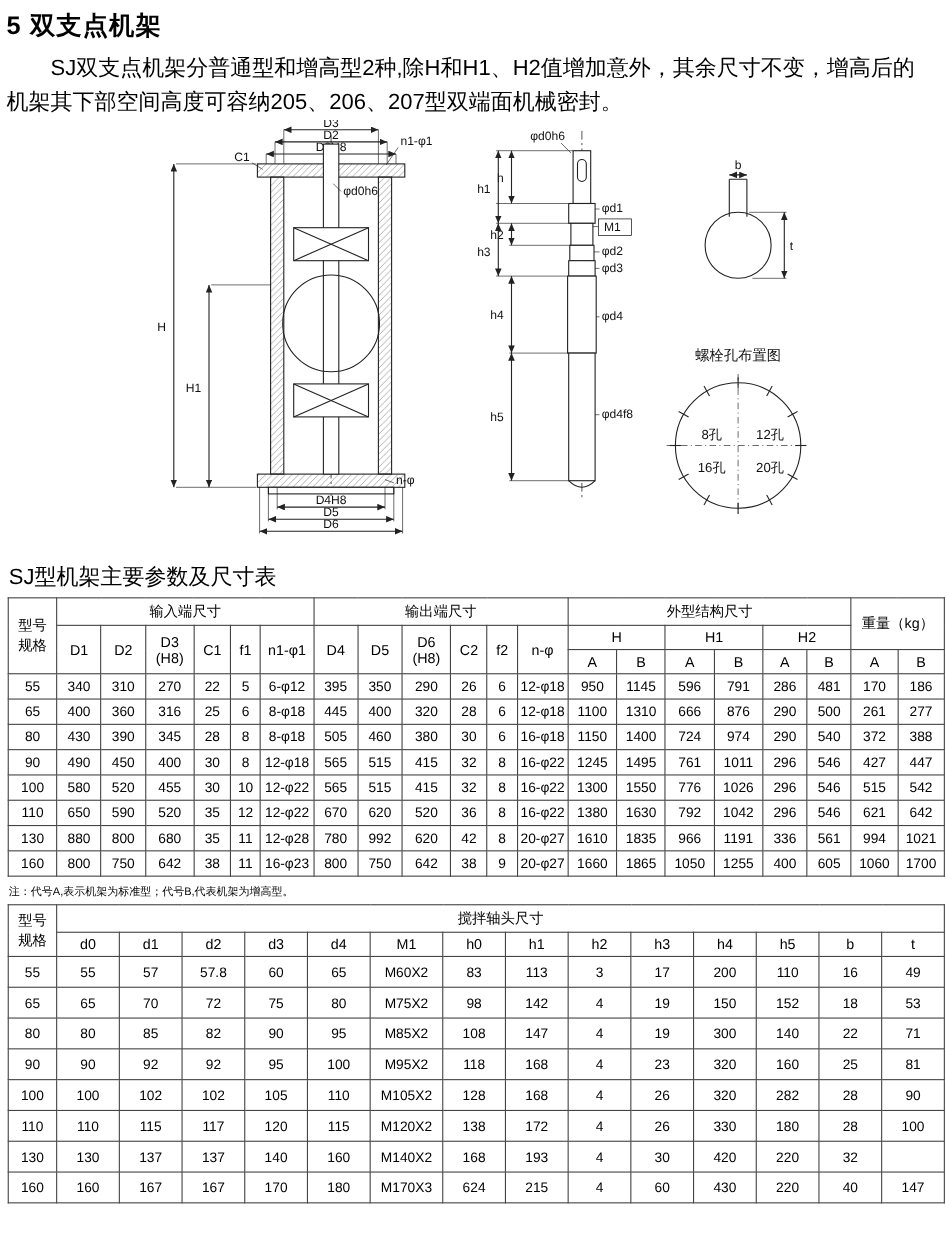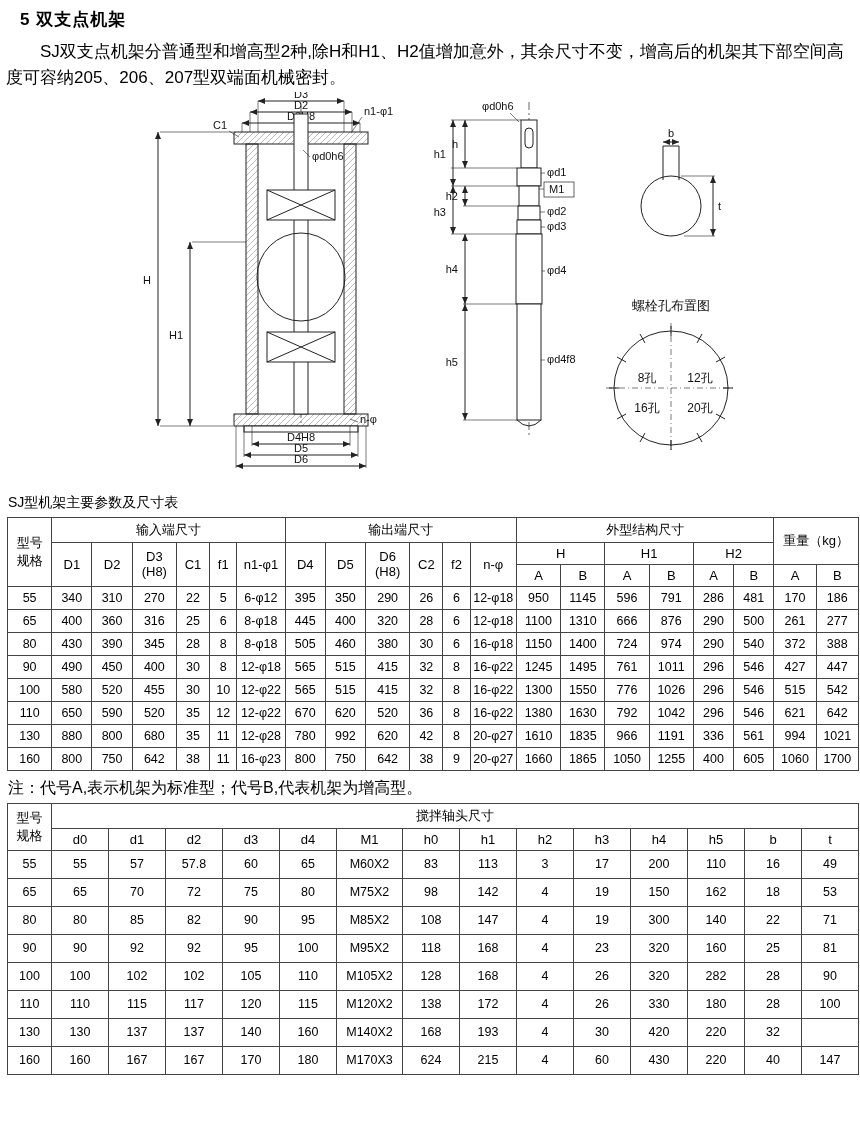--- a/index.html
+++ b/index.html
@@ -1,35 +1,35 @@
 <!DOCTYPE html>
 <html><head>
 <meta charset="utf-8">
 <style>
   html,body{margin:0;padding:0;}
   body{
     width:860px;height:1137px;overflow:hidden;background:#fff;color:#000;
     font-family:"Liberation Sans","DejaVu Sans",sans-serif;
   }
   .page{padding:8px 6px 0 6px;}
-  h1{font-size:17px;font-weight:bold;margin:0 0 8px 14px;letter-spacing:1px;}
-  .intro{font-size:17px;line-height:1.55;margin:0;text-indent:2em;width:844px;}
+  h1{font-size:23px;font-weight:bold;margin:0 0 8px 0;letter-spacing:1px;}
+  .intro{font-size:20px;line-height:1.55;margin:0;text-indent:2em;width:844px;}
   svg.dwg{display:block;margin:0;}
   svg text{stroke:none;fill:#111;font-size:11px;font-family:inherit;}
   svg text.t13{font-size:13px;}
   svg text.t12{font-size:12px;}
-  .sec-title{font-size:14px;margin:8px 0 5px 2px;}
+  .sec-title{font-size:20px;margin:8px 0 5px 2px;}
   .sec-title.gap{margin-top:20px;}
   table{border-collapse:collapse;table-layout:fixed;width:852px;margin:0 0 0 1px;}
   th,td{border:1px solid #444;text-align:center;vertical-align:middle;
         font-size:12.5px;font-weight:normal;padding:3px 1px;white-space:pre-line;overflow:hidden;}
   th{font-size:13px;}
   #table1 td{padding:4px 1px;}
   #table2 td{padding:6.5px 1px;}
-  .note{font-size:16px;margin:7px 0 4px 2px;}
+  .note{font-size:10px;margin:7px 0 4px 2px;}
 </style>
 </head>
 <body>
 
 <div class="page">
 
   <h1>5 双支点机架</h1>
 
   <p class="intro">SJ双支点机架分普通型和增高型2种,除H和H1、H2值增加意外，其余尺寸不变，增高后的机架其下部空间高度可容纳205、206、207型双端面机械密封。</p>
 
@@ -515,21 +515,21 @@
           <td>70</td>
           <td>72</td>
           <td>75</td>
           <td>80</td>
           <td>M75X2</td>
           <td>98</td>
           <td>142</td>
           <td>4</td>
           <td>19</td>
           <td>150</td>
-          <td>162</td>
+          <td>152</td>
           <td>18</td>
           <td>53</td>
         </tr>
         <tr>
           <td>80</td>
           <td>80</td>
           <td>85</td>
           <td>82</td>
           <td>90</td>
           <td>95</td>

